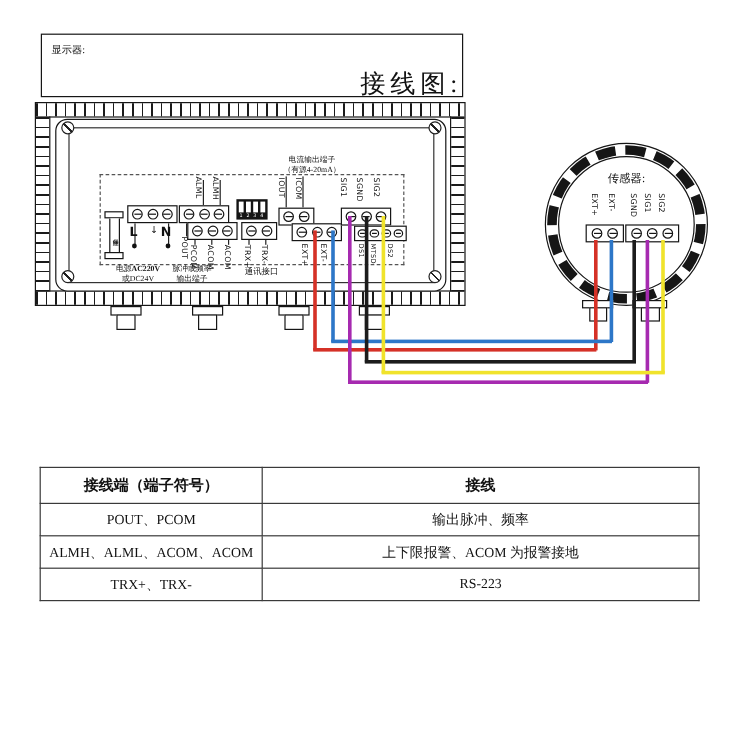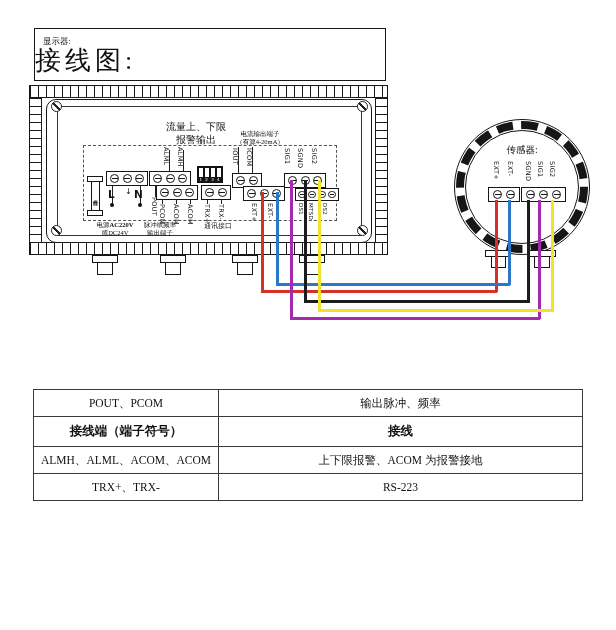--- a/index.html
+++ b/index.html
@@ -38,42 +38,38 @@
   table.conn th{height:29px;font-size:12.5px;font-weight:bold;}
   table.conn td{height:26px;font-size:11.5px;}
 </style>
 </head>
 <body>
 
 <div id="canvas">
 
   <div class="abs" style="left:34px;top:28px;width:352px;height:53px;border:1.5px solid #161616;background:#fff;z-index:5;">
     <div class="abs" style="left:8px;top:7px;font-size:8.5px;">显示器:</div>
-    <div class="abs" style="left:0;right:0;top:14px;text-align:left;font-size:26px;letter-spacing:4px;">接线图:</div>
+    <div class="abs" style="left:0;right:0;top:27px;text-align:right;font-size:21px;letter-spacing:4px;">接线图:</div>
   </div>
 
   <div class="abs" style="left:29px;top:85px;width:359px;height:170px;border:1.5px solid #161616;background:#fff;z-index:5;">
     <div class="hatchH" style="top:0;border-bottom:1.4px solid #1a1a1a;"></div>
     <div class="hatchH" style="bottom:0;border-top:1.4px solid #1a1a1a;"></div>
     <div class="hatchV" style="left:0;border-right:1.4px solid #1a1a1a;"></div>
     <div class="hatchV" style="right:0;border-left:1.4px solid #1a1a1a;"></div>
     <div class="abs" style="left:16px;top:13px;width:326px;height:144px;border:1.5px solid #161616;border-radius:10px;background:#fff;"></div>
     <div class="abs" style="left:27px;top:20px;width:305px;height:130px;border:1px solid #333;"></div>
     <div class="panel-screw" style="left:21px;top:15px;"></div>
     <div class="panel-screw" style="left:327px;top:15px;"></div>
     <div class="panel-screw" style="left:21px;top:139px;"></div>
     <div class="panel-screw" style="left:327px;top:139px;"></div>
   </div>
 
   <div class="abs" style="left:83px;top:145px;width:254px;height:76px;border:1px dashed #555;z-index:10;"></div>
 
-  <div class="ann" style="left:146px;top:120px;width:100px;font-size:10px;">
-    <div>流量上、下限</div>
-    <div>报警输出</div>
-  </div>
   <div class="ann" style="left:228px;top:130px;width:64px;font-size:6.5px;line-height:1.25;">
     <div>电流输出端子</div>
     <div>（有源4-20mA）</div>
   </div>
   <div class="ann" style="left:90px;top:221px;width:50px;font-size:6.5px;">
     <div><span>电源</span><b>AC220V</b></div>
     <div>或DC24V</div>
   </div>
   <div class="ann" style="left:137px;top:221px;width:46px;font-size:6.5px;">
     <div>脉冲或频率</div>
@@ -236,26 +232,26 @@
   <div class="wv" style="left: 551px; top: 200px; height: 111px; background: rgb(240, 227, 43);"></div>
 
   <div class="abs" style="left:33px;top:389px;">
     <table class="conn">
       <colgroup>
           <col style="width:185px;">
           <col style="width:364px;">
         </colgroup>
       <tbody>
           <tr>
+        <th>接线端（端子符号）</th>
+        <th>接线</th>
+      </tr>
+      <tr>
         <td>POUT、PCOM</td>
         <td>输出脉冲、频率</td>
-      </tr>
-      <tr>
-        <th>接线端（端子符号）</th>
-        <th>接线</th>
       </tr>
       <tr>
         <td>ALMH、ALML、ACOM、ACOM</td>
         <td>上下限报警、ACOM 为报警接地</td>
       </tr>
       <tr>
         <td>TRX+、TRX-</td>
         <td>RS-223</td>
       </tr>
     </tbody>

